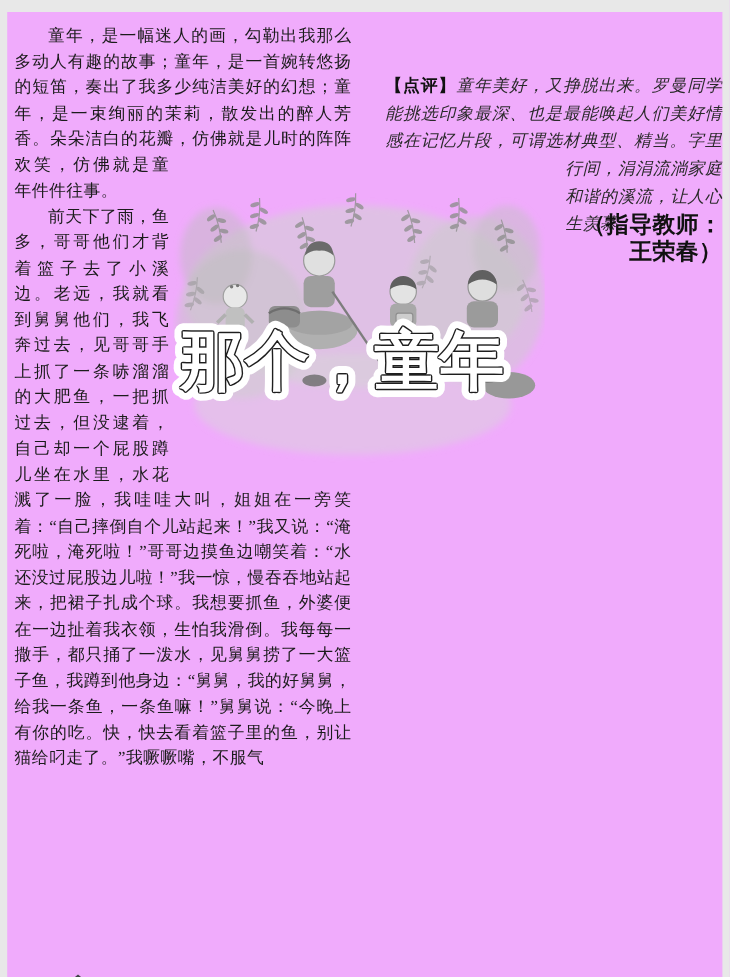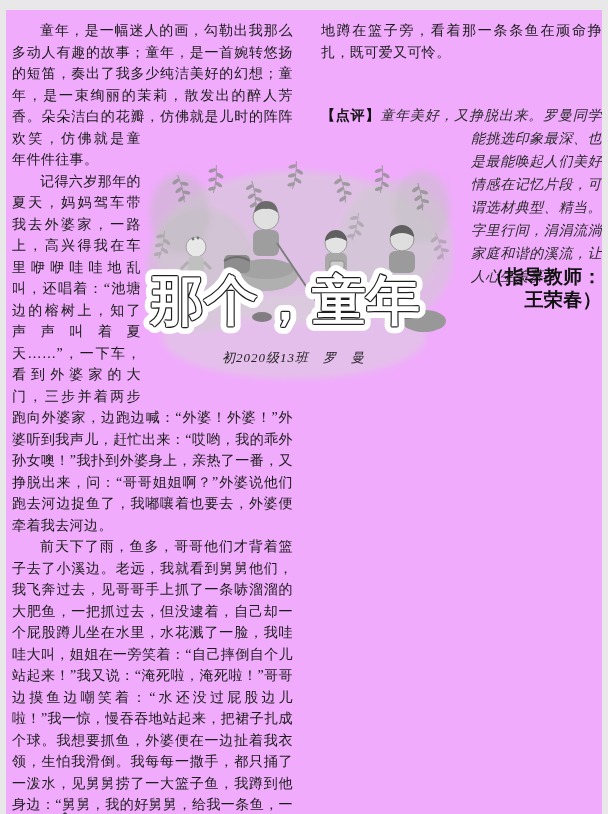--- a/index.html
+++ b/index.html
@@ -89,28 +89,26 @@
 <body>
 
 <div class="page">
 
   <div class="cols">
 
     <div class="col">
       <div class="push-r"></div>
       <div class="hole-r"></div>
       <p>童年，是一幅迷人的画，勾勒出我那么多动人有趣的故事；童年，是一首婉转悠扬的短笛，奏出了我多少纯洁美好的幻想；童年，是一束绚丽的茉莉，散发出的醉人芳香。朵朵洁白的花瓣，仿佛就是儿时的阵阵欢笑，仿佛就是童年件件往事。</p>
-      <p>记得六岁那年的夏天，妈妈驾车带我去外婆家，一路上，高兴得我在车里咿咿哇哇地乱叫，还唱着：“池塘边的榕树上，知了声声叫着夏天……”，一下车，看到外婆家的大门，三步并着两步跑向外婆家，边跑边喊：“外婆！外婆！”外婆听到我声儿，赶忙出来：“哎哟，我的乖外孙女噢！”我扑到外婆身上，亲热了一番，又挣脱出来，问：“哥哥姐姐啊？”外婆说他们跑去河边捉鱼了，我嘟嚷着也要去，外婆便牵着我去河边。</p>
       <p>前天下了雨，鱼多，哥哥他们才背着篮子去了小溪边。老远，我就看到舅舅他们，我飞奔过去，见哥哥手上抓了一条哧溜溜的大肥鱼，一把抓过去，但没逮着，自己却一个屁股蹲儿坐在水里，水花溅了一脸，我哇哇大叫，姐姐在一旁笑着：“自己摔倒自个儿站起来！”我又说：“淹死啦，淹死啦！”哥哥边摸鱼边嘲笑着：“水还没过屁股边儿啦！”我一惊，慢吞吞地站起来，把裙子扎成个球。我想要抓鱼，外婆便在一边扯着我衣领，生怕我滑倒。我每每一撒手，都只捅了一泼水，见舅舅捞了一大篮子鱼，我蹲到他身边：“舅舅，我的好舅舅，给我一条鱼，一条鱼嘛！”舅舅说：“今晚上有你的吃。快，快去看着篮子里的鱼，别让猫给叼走了。”我噘噘嘴，不服气</p>
     </div>
 
     <div class="col">
       <div class="push-l"></div>
       <div class="hole-l"></div>
-      <p class="noindent">地蹲在篮子旁，看着那一条条鱼在顽命挣扎，既可爱又可怜。</p>
 
       <div class="review">
         <span class="label">【点评】</span><span>童年美好，又挣脱出来。罗曼同学能挑选印象最深、也是最能唤起人们美好情感在记忆片段，可谓选材典型、精当。字里行间，涓涓流淌家庭和谐的溪流，让人心生羡慕。</span>
         <div class="teacher">（指导教师：王荣春）</div>
       </div>
     </div>
   </div>
 
   <div class="illus">
     <svg class="art" width="310" height="236" viewBox="0 0 310 236">
@@ -180,19 +178,18 @@
       <circle cx="258" cy="84" r="12" fill="#dedede" stroke="#949494" stroke-width="1"></circle>
       <path d="M246,82 a12,12 0 0 1 24,0 q-12,-8 -24,0" fill="#606060"></path>
       <rect x="245" y="96" width="26" height="22" rx="6" fill="#9b9b9b"></rect>
     </svg>
 
     <svg class="title-svg" width="302" height="96">
       <text x="2" y="66" class="title-halo">那个，童年</text>
       <text x="2" y="66" class="title-main">那个，童年</text>
     </svg>
 
-    <div class="byline">初2020级13班　罗　曼</div>
   </div>
 
   <div class="corner-tri-back"></div>
   <div class="corner-tri"></div>
 
 </div>
 
 </body></html>

